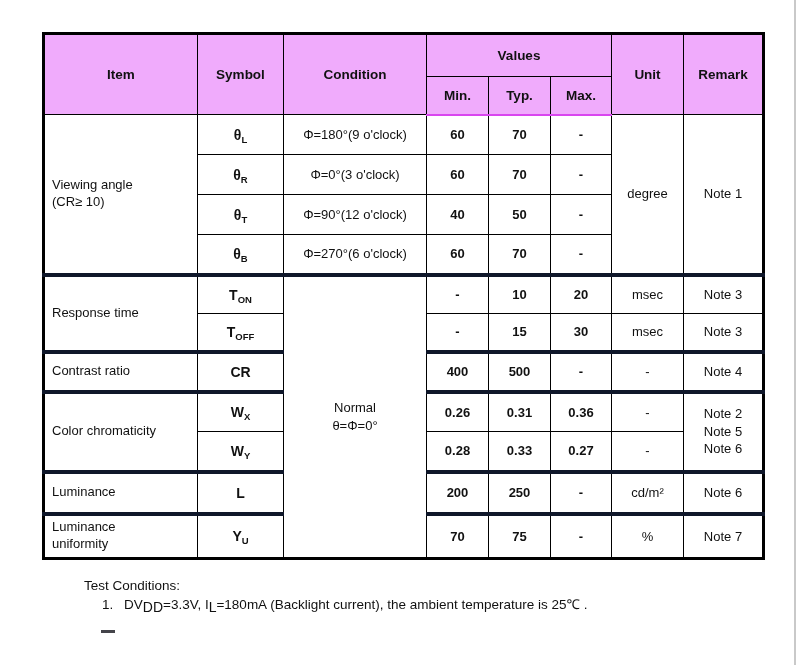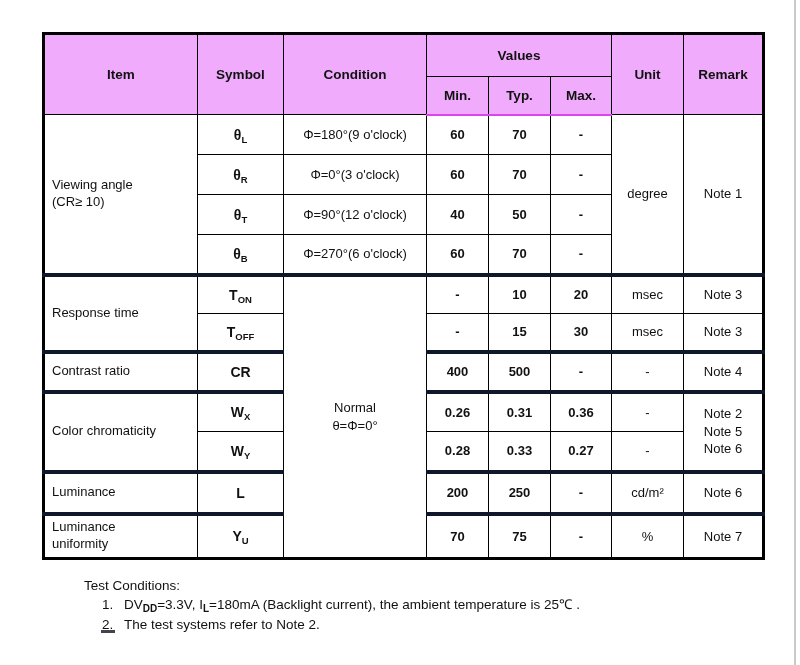--- a/index.html
+++ b/index.html
@@ -37,21 +37,21 @@
   .sym { font-weight:bold; font-size:14px; }
   .sub { font-weight:bold; font-size:9.5px; position:relative; top:3px; letter-spacing:0; }
   .val { font-weight:bold;margin-left:28px; }
   .cond-shared { line-height:1.35; }
   .remark-multi { line-height:1.35;margin-top:28px; }
   .notes {
     position:absolute; left:68px; top:576px; font-size:13.5px; line-height:19px;margin-left:16px;
   }
   .notes .nitem { margin-left:18px; }
   .notes .num { display:inline-block; min-width:22px; }
-  .nsub { font-weight:bold; font-size:10px; position:relative; top:3px; }
+  .nsub { font-weight:normal; font-size:14px; position:relative; top:3px; }
 </style>
 </head>
 <body>
 
 <table class="spec">
   <colgroup>
     <col style="width:154px">
       <col style="width:86px">
       <col style="width:143px">
     <col style="width:62px">
@@ -188,19 +188,16 @@
       <td>Note 7</td>
     </tr>
   </tbody>
 </table>
 
 <div class="notes">
   <div>Test Conditions:</div>
   <div class="nitem">
     <span class="num">1.</span><span>DV</span><span class="nsub">DD</span><span>=3.3V, I</span><span class="nsub">L</span><span>=180mA (Backlight current), the ambient temperature is 25℃ .</span>
   </div>
-  <div class="nitem">
-    <span class="num">2.</span><span>The test systems refer to Note 2.</span>
-  </div>
 </div>
 
 <div class="page-edge"></div>
 <div class="scan-artifact"></div>
 
 </body></html>

